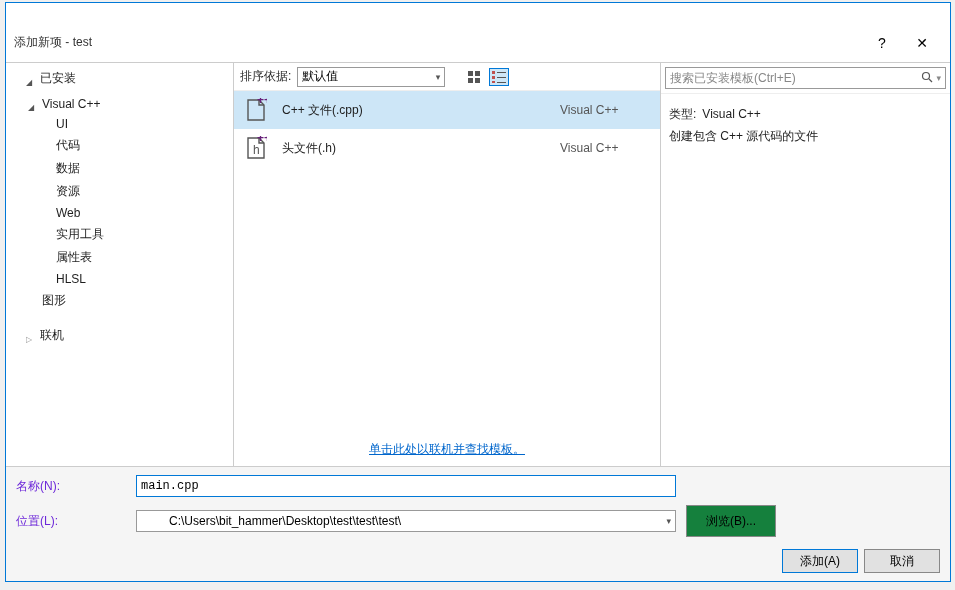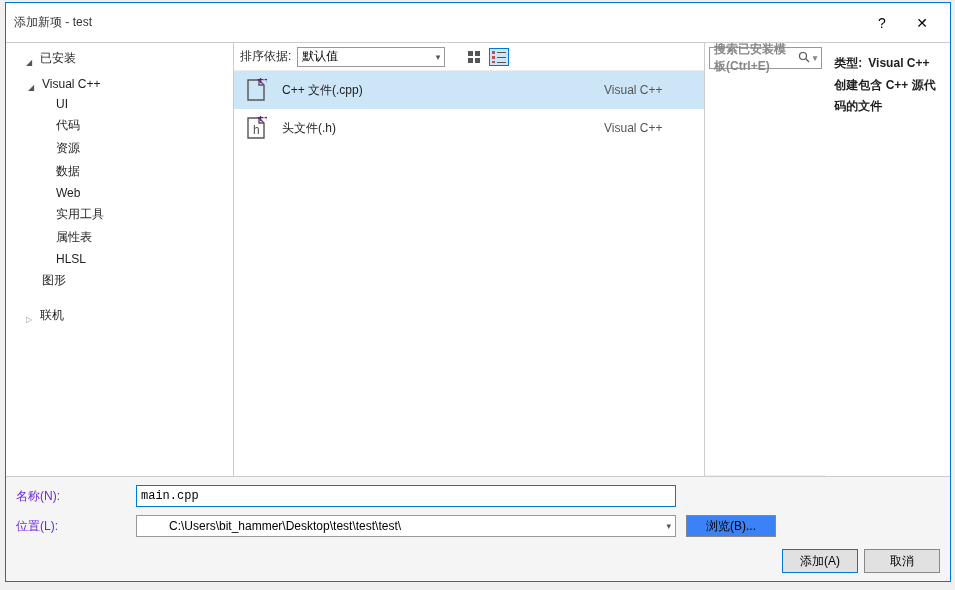--- a/index.html
+++ b/index.html
@@ -1,18 +1,18 @@
 <!DOCTYPE html>
 <html><head>
   <meta charset="utf-8">
   <style>
     * { margin: 0; padding: 0; box-sizing: border-box; font-family: "Microsoft YaHei", "Segoe UI", sans-serif; font-size: 12px; }
     body { background: #f0f0f0; width: 955px; height: 590px; }
     .dialog { width: 946px; height: 580px; margin-left: 5px; margin-top: 2px; background: #fff; border: 1px solid #0078d7; display: flex; flex-direction: column; }
-    .titlebar { height: 40px; display: flex; align-items: center; padding: 0 8px; border-bottom: 1px solid #ccc; }
+    .titlebar { height: 40px; display: flex; align-items: center; padding: 0 8px; border-bottom: 1px solid #ccc; margin-top: 20px; }
     .titlebar .title { flex: 1; color: #333; }
     .titlebar .help { width: 40px; text-align: center; font-size: 14px; cursor: pointer; }
     .titlebar .close { width: 40px; text-align: center; font-size: 14px; cursor: pointer; }
     
     .main-area { flex: 1; display: flex; border-bottom: 1px solid #ccc; }
     
     .left-pane { width: 228px; border-right: 1px solid #ccc; display: flex; flex-direction: column; padding-top: 4px; background: #fff; }
     .tree-item { padding: 3px 6px 3px 20px; color: #1e1e1e; cursor: pointer; display: flex; align-items: center; }
     .tree-item.top { padding-left: 20px; font-weight: normal; color: #1e1e1e; }
     .tree-item.level2 { padding-left: 38px; }
@@ -34,40 +34,40 @@
     .template-list { flex: 1; overflow: auto; }
     .template-row { height: 38px; display: flex; align-items: center; padding: 0 10px; cursor: pointer; }
     .template-row.selected { background: #cde6f7; }
     .template-icon { width: 24px; height: 24px; margin-right: 14px; display: flex; align-items: center; justify-content: center; position: relative; }
     .template-name { flex: 1; color: #1e1e1e; }
     .template-category { color: #555; width: 90px; text-align: left; }
     
     .online-link { text-align: center; padding: 8px; }
     .online-link a { color: #0066cc; text-decoration: underline; cursor: pointer; }
     
-    .right-pane { width: 246px; border-left: 1px solid #ccc; display: flex; flex-direction: row; font-weight: bold; }
+    .right-pane { width: 290px; border-left: 1px solid #ccc; display: flex; flex-direction: column; }
     .right-search { padding: 4px; border-bottom: 1px solid #eee; }
     .search-box { height: 22px; border: 1px solid #999; display: flex; align-items: center; padding: 0 4px; color: #888; background: #fff; }
     .search-box .placeholder { flex: 1; color: #888; }
     .search-box .search-icon { color: #555; }
     .right-details { padding: 10px 8px; line-height: 1.8; }
     .right-details .type-line { display: flex; gap: 6px; }
     .right-details .type-label { color: #1e1e1e; }
     .right-details .type-value { color: #1e1e1e; }
     .right-details .desc { color: #1e1e1e; }
     
     .bottom-area { padding: 8px 10px; background: #f5f5f5; }
     .bottom-row { display: flex; align-items: center; margin-bottom: 8px; gap: 10px; }
     .bottom-row .label { width: 110px; color: #6d28d9; }
     .text-input { height: 22px; border: 1px solid #0078d7; padding: 0 4px; background: #fff; width: 540px; }
     .text-input.name { width: 540px; font-family: Liberation Mono, monospace; }
     .location-input { height: 22px; border: 1px solid #999; padding: 0 4px; background: #fff; width: 540px; display: flex; align-items: center; }
     .location-input .value { flex: 1; margin-left: 28px; }
     .location-input .arrow { color: #555; font-size: 9px; }
-    .browse-btn { height: 22px; width: 90px; border: 1px solid #888; background: #3b82f6; cursor: pointer; }
+    .browse-btn { height: 32px; width: 90px; border: 1px solid #888; background: #15803d; cursor: pointer; }
     .action-row { display: flex; justify-content: flex-end; gap: 6px; padding-top: 4px; }
     .action-btn { height: 24px; width: 76px; border: 1px solid #888; background: #e1e1e1; cursor: pointer; }
     .action-btn.primary { border: 1px solid #0078d7; text-align: center; }
     
     svg.file-icon { width: 22px; height: 24px; }
   </style>
 </head>
 <body>
 
 <div class="dialog">
@@ -89,24 +89,24 @@
         <span class="expander expanded"></span>
         <span>Visual C++</span>
       </div>
       <div class="tree-item level3">
           <span>UI</span>
         </div>
       <div class="tree-item level3">
           <span>代码</span>
         </div>
       <div class="tree-item level3">
+          <span>数据</span>
+        </div>
+      <div class="tree-item level3">
           <span>资源</span>
-        </div>
-      <div class="tree-item level3">
-          <span>数据</span>
         </div>
       <div class="tree-item level3">
           <span>Web</span>
         </div>
       <div class="tree-item level3">
           <span>实用工具</span>
         </div>
       <div class="tree-item level3">
           <span>属性表</span>
         </div>
@@ -171,20 +171,23 @@
               <path d="M14 2 L14 7 L19 7" fill="none" stroke="#555" stroke-width="1.4"></path>
               <text x="12" y="6" font-size="8" fill="#68217a" font-weight="bold">++</text>
               <text x="8" y="18" font-size="9" fill="#555">h</text>
             </svg>
           </div>
           <span class="template-name">头文件(.h)</span>
           <span class="template-category">Visual C++</span>
         </div>
       </div>
 
+      <div class="online-link">
+        <a>单击此处以联机并查找模板。</a>
+      </div>
     </div>
 
     <div class="right-pane">
       <div class="right-search">
         <div class="search-box">
           <span class="placeholder">搜索已安装模板(Ctrl+E)</span>
           <span class="search-icon">
             <svg width="12" height="12" viewBox="0 0 12 12">
                 <circle cx="5" cy="5" r="3.5" fill="none" stroke="#555" stroke-width="1.2"></circle>
                 <line x1="8" y1="8" x2="11" y2="11" stroke="#555" stroke-width="1.2"></line>

